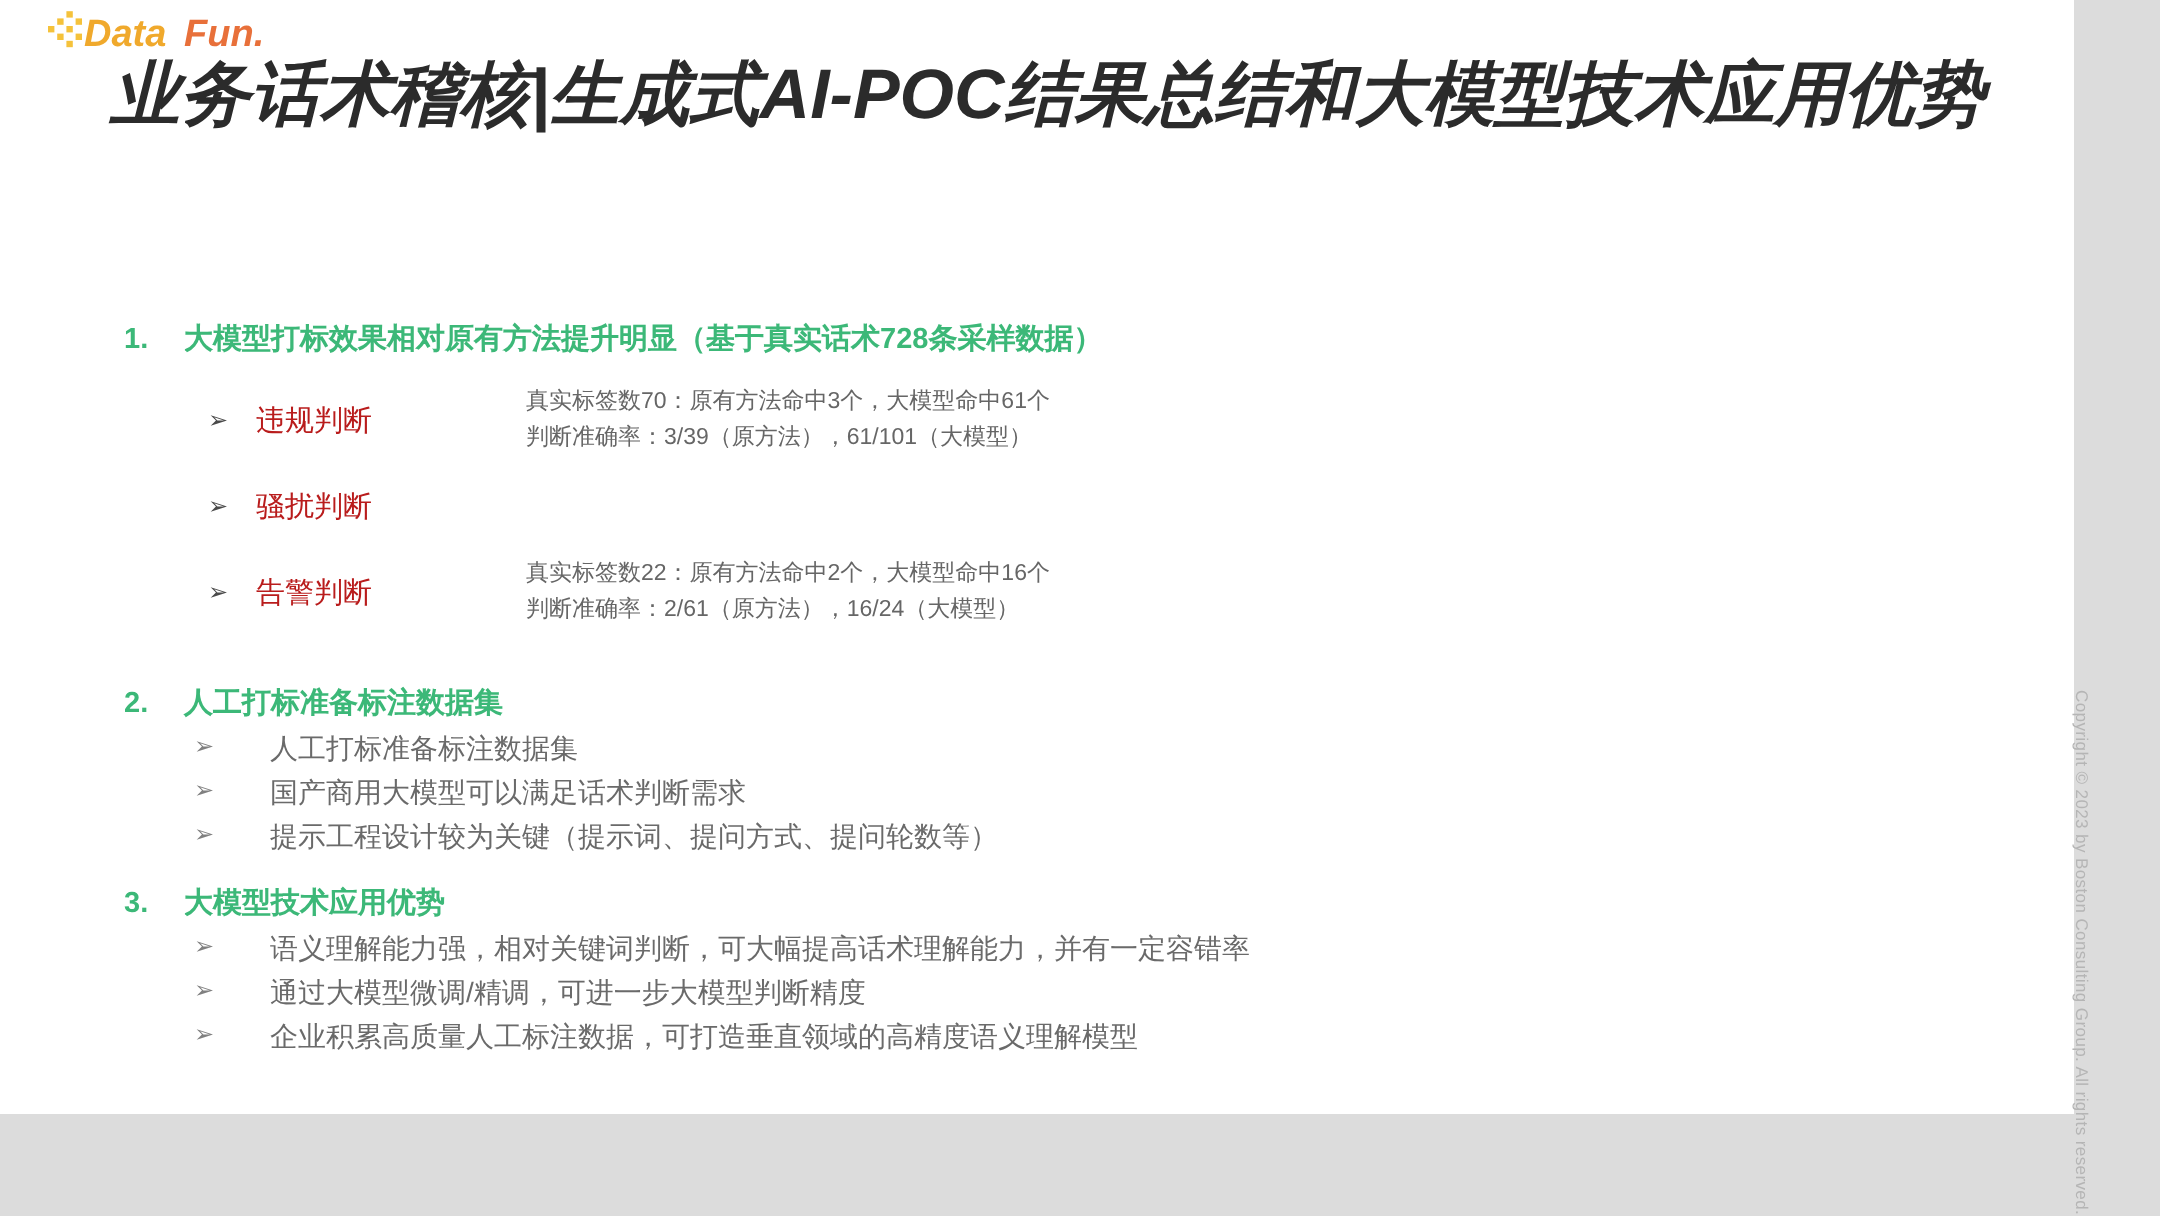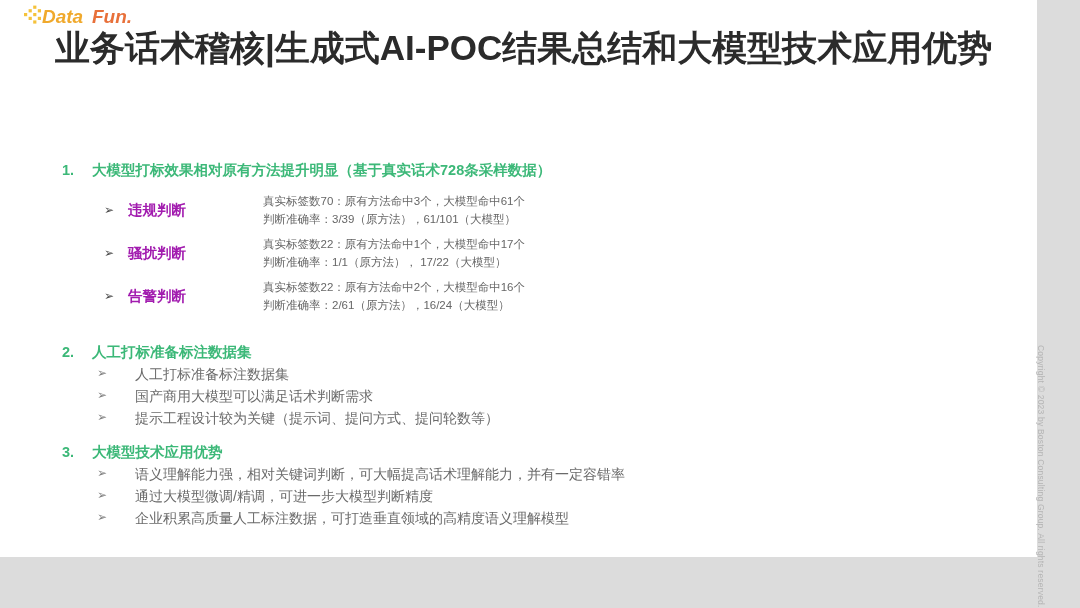--- a/index.html
+++ b/index.html
@@ -37,20 +37,21 @@
   #title {
     position: absolute;
     left: 55px;
     top: 26px;
     width: 950px;
     font-size: 35px;
     font-weight: bold;
     line-height: 44px;
     color: #2b2b2b;
     letter-spacing: 0px;
+    font-style: italic;
   }
 
   
   #body {
     position: absolute;
     left: 0;
     top: 150px;
     width: 1037px;
   }
 
@@ -87,22 +88,22 @@
     left: 0;
     top: 11px;
     font-size: 12px;
     color: #4a4a4a;
   }
   .kv-label {
     position: absolute;
     left: 24px;
     top: 9px;
     font-size: 14.5px;
-    font-weight: bold;
-    color: #a21caf;
+    font-weight: normal;
+    color: #b91c1c;
     white-space: nowrap;
   }
   .kv-detail {
     position: absolute;
     left: 125px;
     top: 0px;
     font-size: 11.5px;
     line-height: 18px;
     color: #666666;
     white-space: nowrap;
@@ -184,24 +185,20 @@
         <span class="kv-label">违规判断</span>
         <div class="kv-detail">
           <div>真实标签数70：原有方法命中3个，大模型命中61个</div>
           <div>判断准确率：3/39（原方法），61/101（大模型）</div>
         </div>
       </div>
 
       <div class="kv-row" style="top:85px;">
         <span class="kv-arrow">➢</span>
         <span class="kv-label">骚扰判断</span>
-        <div class="kv-detail">
-          <div>真实标签数22：原有方法命中1个，大模型命中17个</div>
-          <div>判断准确率：1/1（原方法）， 17/22（大模型）</div>
-        </div>
       </div>
 
       <div class="kv-row" style="top:128px;">
         <span class="kv-arrow">➢</span>
         <span class="kv-label">告警判断</span>
         <div class="kv-detail">
           <div>真实标签数22：原有方法命中2个，大模型命中16个</div>
           <div>判断准确率：2/61（原方法），16/24（大模型）</div>
         </div>
       </div>

